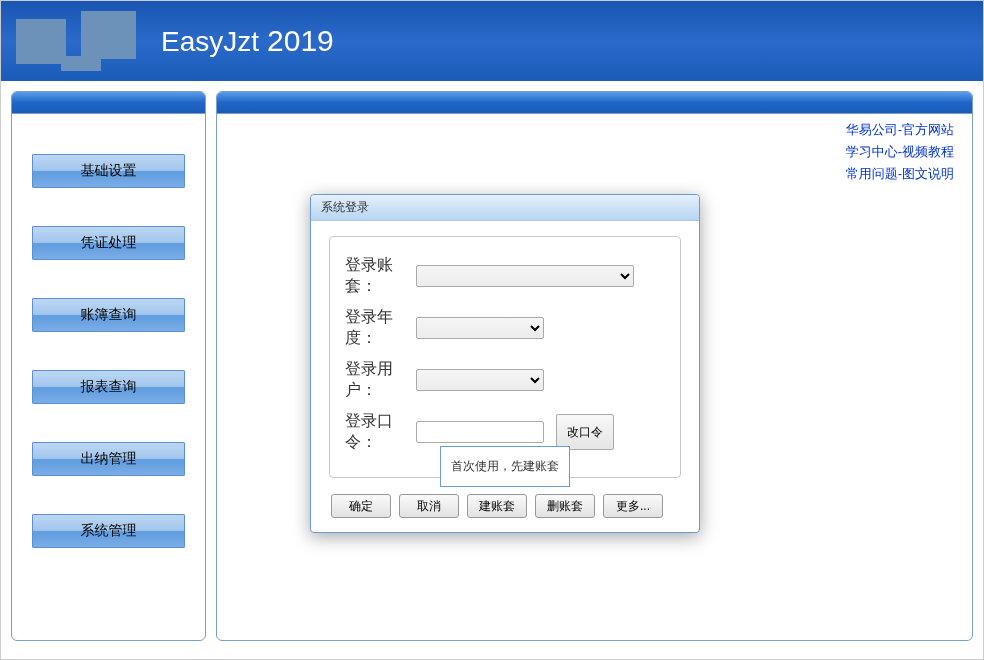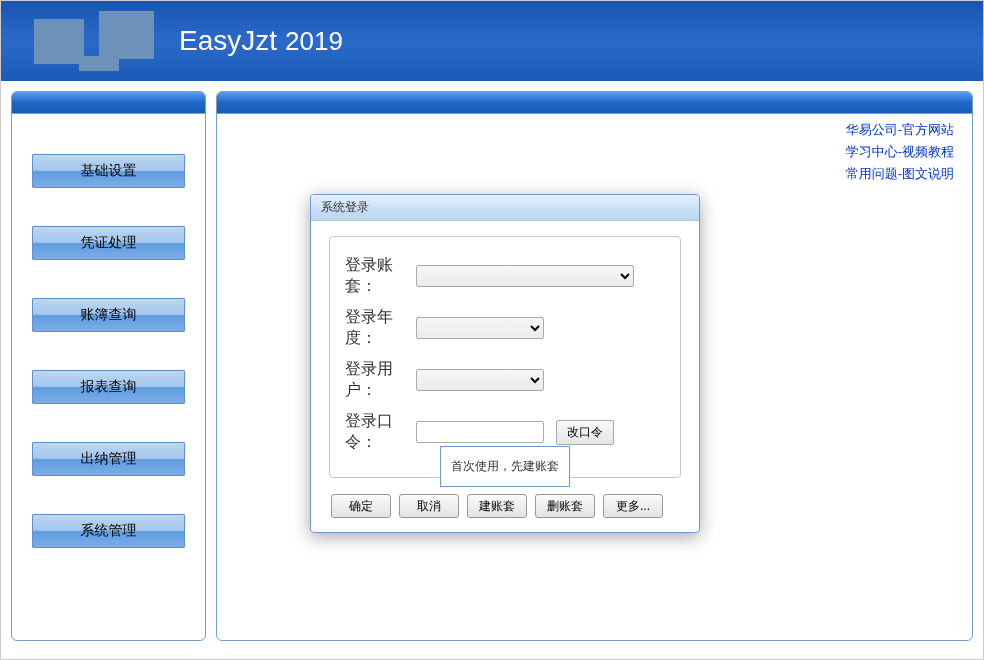--- a/index.html
+++ b/index.html
@@ -13,21 +13,21 @@
       border: 1px solid #ccc;
     }
     
     
     .header-banner {
       height: 80px;
       background: linear-gradient(to bottom, #1955b3 0%, #2b6ac9 50%, #1a5bb8 100%);
       position: relative;
       display: flex;
       align-items: center;
-      padding-left: 28px;
+      padding-left: 10px;
       overflow: hidden;
     }
     .header-logo {
       width: 140px;
       height: 70px;
       position: relative;
     }
     .logo-bg {
       position: absolute;
       width: 140px;
@@ -61,21 +61,21 @@
     .app-title {
       color: #fff;
       font-size: 28px;
       font-weight: normal;
       margin-left: 10px;
       display: flex;
       align-items: baseline;
       gap: 8px;
     }
     .app-title .year {
-      font-size: 26px;
+      font-size: 30px;
       text-align: center;
     }
     
     
     .content-area {
       display: flex;
       padding: 10px;
       height: 570px;
       gap: 10px;
       background: #fff;
@@ -200,21 +200,21 @@
       border-radius: 2px;
       background: linear-gradient(to bottom, #f5f5f5, #ececec);
       font-size: 12px;
       padding: 0 4px;
     }
     .sel-account { width: 218px; }
     .sel-year { width: 128px; }
     .sel-user { width: 128px; }
     .inp-pass { width: 128px; background: #fff !important; }
     .btn-changepass {
-      height: 25px;
+      height: 36px;
       padding: 0 10px;
       font-size: 12px;
       border: 1px solid #aaa;
       border-radius: 2px;
       background: linear-gradient(to bottom, #f8f8f8, #e5e5e5);
       cursor: pointer;
       margin-left: 6px;
     }
     
     .hint-bubble {

